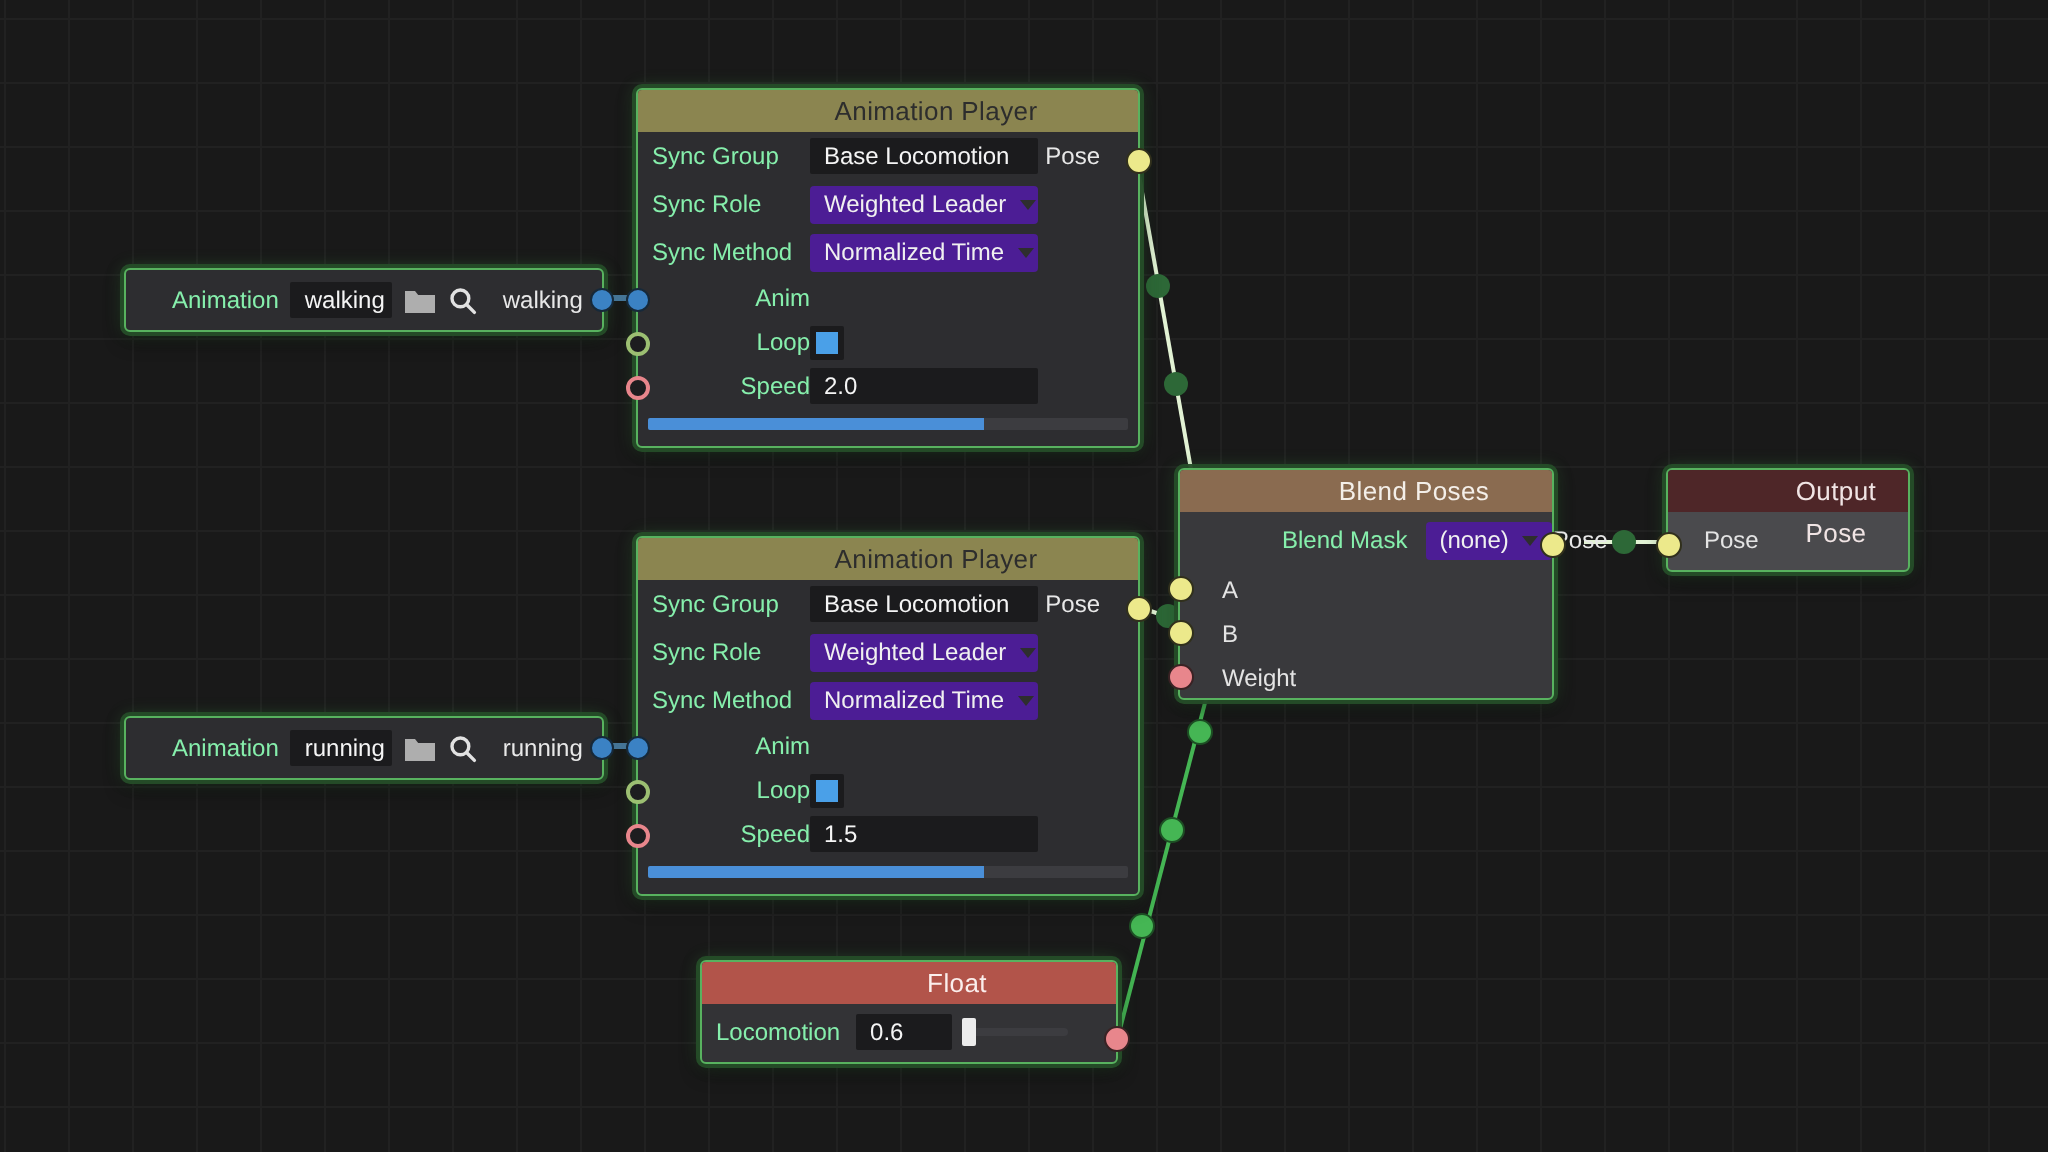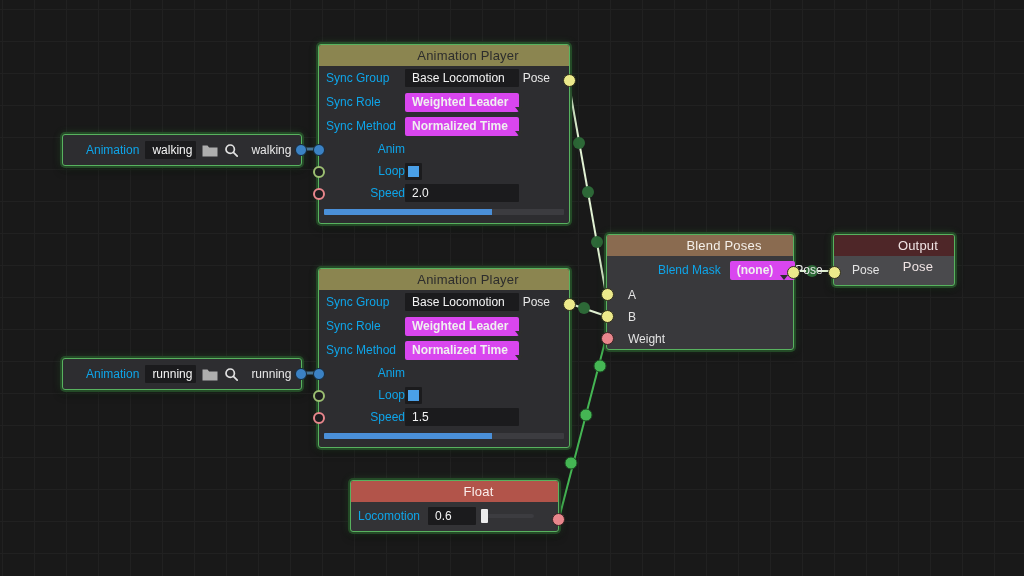--- a/index.html
+++ b/index.html
@@ -24,33 +24,33 @@
     height:21px;line-height:21px;text-align:center;font-size:13px;
     border-radius:2px 2px 0 0;letter-spacing:.2px;padding-left:48px;
   }
   .hdr-player{background:#8b8550;color:#2d2d2d;}
   .hdr-blend{background:#8a6b50;color:#f4efe9;}
   .hdr-output{background:#4e2628;color:#f0e4e4;}
   .hdr-float{background:#b2544a;color:#fbeeec;}
   .prow{display:flex;align-items:center;padding-left:7px;padding-right:6px;}
   .r24{height:24px;}
   .r22{height:22px;}
-  .lbl{color:#0ea5e9;white-space:nowrap;}
+  .lbl{color:#86efac;white-space:nowrap;}
   .lblw{width:79px;flex:none;}
   .indent{padding-left:19px;}
   .indent .lbl{width:67px;flex:none;text-align:right;}
   .pose-lbl{margin-left:auto;margin-right:13px;color:#e8e8e8;}
   .field{
     background:#1b1b1d;color:#f5f5f5;height:18px;line-height:18px;
     padding:0 7px;box-sizing:border-box;border-radius:1px;white-space:nowrap;overflow:hidden;
   }
   .fieldw{width:114px;flex:none;}
   .dropdown{
-    background:#d946ef;color:#f0f0f0;height:19px;line-height:19px;border-radius:2px;
-    padding:0 7px;display:flex;align-items:flex-end;gap:7px;box-sizing:border-box;white-space:nowrap;font-weight:bold;
+    background:#4c1d95;color:#f0f0f0;height:19px;line-height:19px;border-radius:2px;
+    padding:0 7px;display:flex;align-items:center;gap:7px;box-sizing:border-box;white-space:nowrap;
   }
   .ddw{width:114px;flex:none;justify-content:space-between;}
   .caret{width:0;height:0;border-left:4px solid transparent;border-right:4px solid transparent;border-top:5px solid #2e2e2e;flex:none;}
   .checkbox{width:17px;height:17px;background:#1b1b1d;border-radius:1px;display:flex;align-items:center;justify-content:center;flex:none;}
   .check-inner{width:11px;height:11px;background:#4aa0e8;}
   .progress{height:6px;background:#3c3c40;margin:5px 5px 0 5px;border-radius:1px;overflow:hidden;}
   .progress-fill{height:100%;background:#4a8fd8;}
   .port{position:absolute;box-sizing:border-box;border-radius:50%;z-index:3;}
   .port.pose{width:13px;height:13px;background:#ece98b;border:1px solid #31301c;}
   .port.pink{width:13px;height:13px;background:#e8868c;border:1px solid #3a2224;}
@@ -210,21 +210,21 @@
         <svg width="15" height="15" viewBox="0 0 15 15">
             <circle cx="6.2" cy="6.2" r="4.2" fill="none" stroke="#e2e2e2" stroke-width="1.7"></circle>
             <line x1="9.4" y1="9.4" x2="13.2" y2="13.2" stroke="#e2e2e2" stroke-width="1.7" stroke-linecap="round"></line>
           </svg>
       </span>
       <span class="aname">running</span>
     </div>
     <div class="port blue right" style="top:9px;right:-6px;"></div>
   </div>
 
-  <div class="node" style="left:606px;top:234px;width:186px;height:114px;background:#39393c;">
+  <div class="node" style="left:589px;top:234px;width:186px;height:114px;background:#39393c;">
     <div class="hdr hdr-blend">Blend Poses</div>
     <div class="prow" style="height:28px;margin-left:44px;">
       <span class="lbl" style="margin-right:9px;">Blend Mask</span>
       <span class="dropdown">
         <span>(none)</span>
         <span class="caret"></span>
       </span>
       <span class="pose-lbl">Pose</span>
     </div>
     <div class="prow r22" style="padding-left:21px;">

